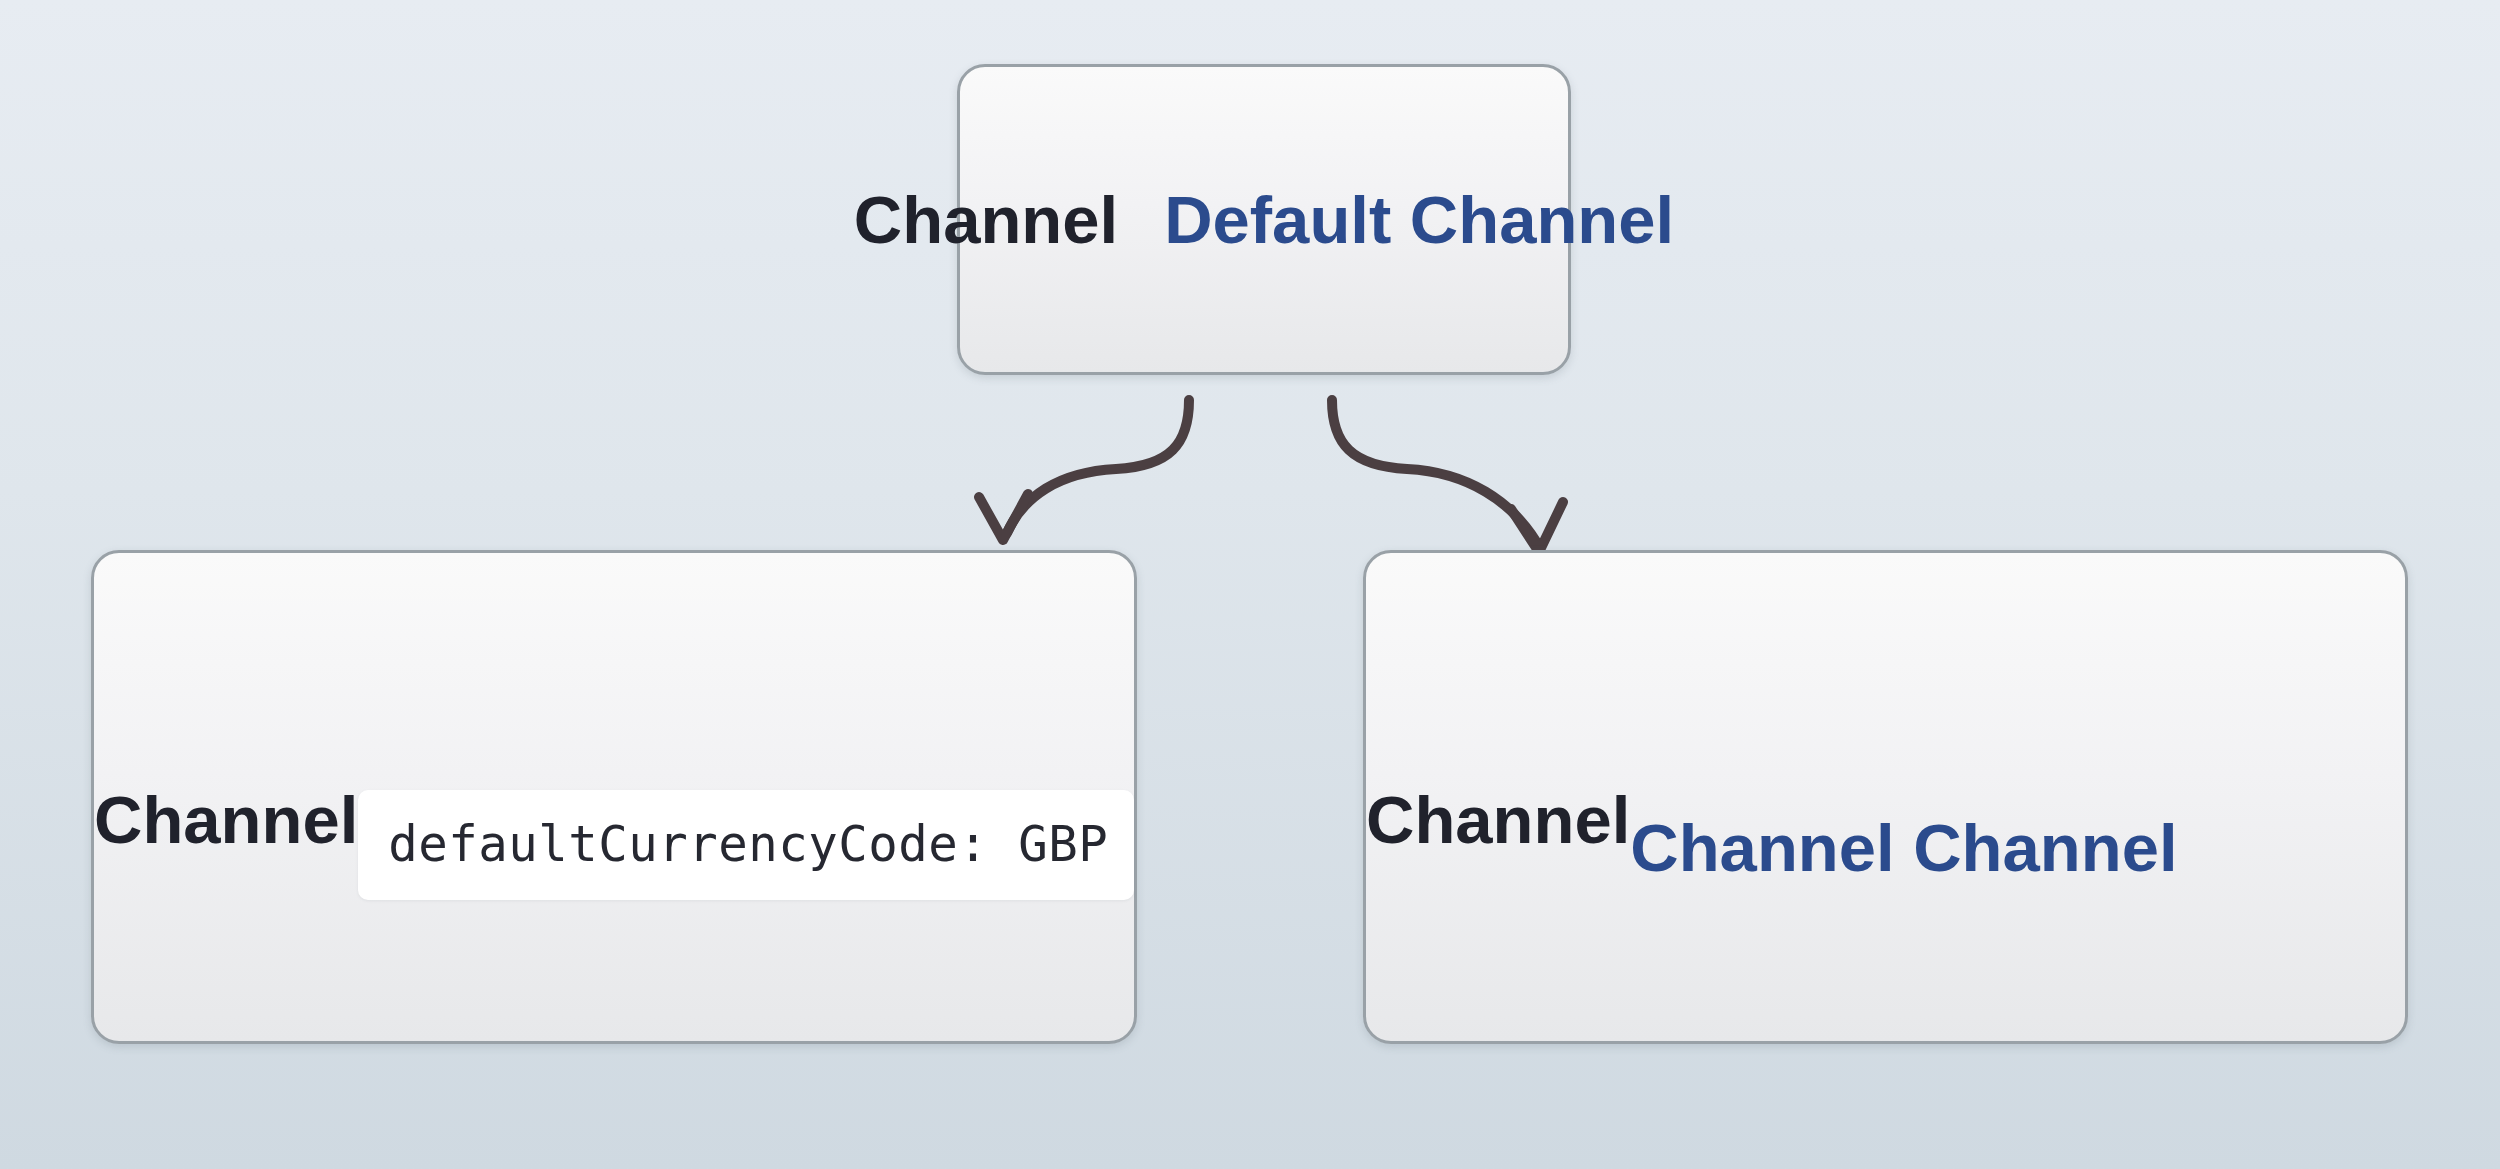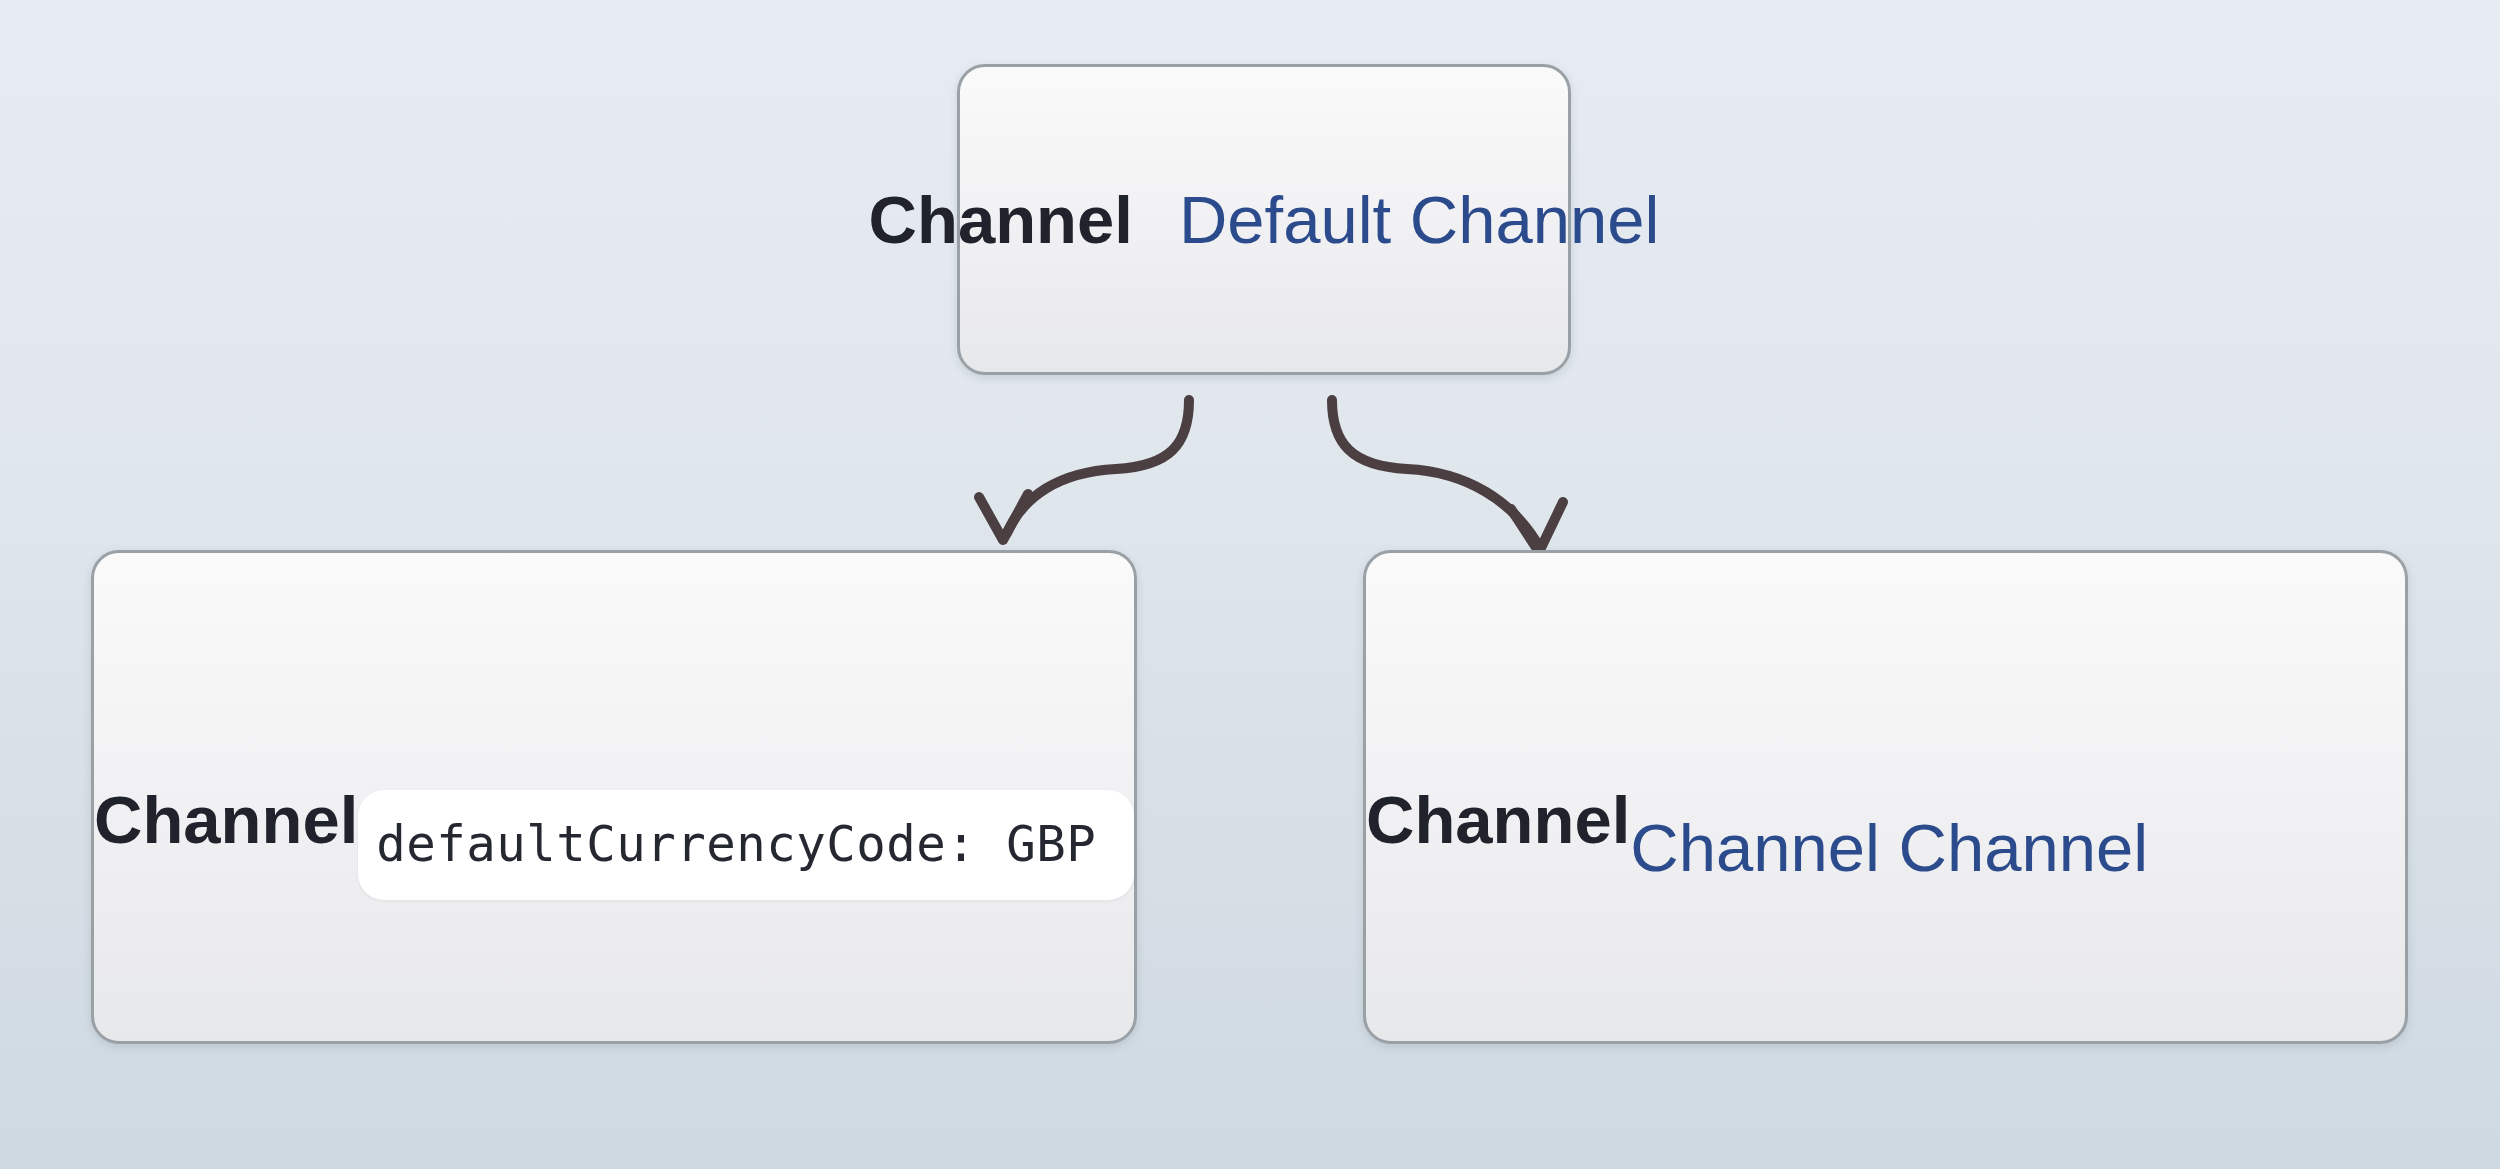--- a/index.html
+++ b/index.html
@@ -54,32 +54,32 @@
     padding-top:45px;
   }
   .node-uk{left:91px;top:550px;width:1046px;height:494px;}
   .node-germany{left:1363px;top:550px;width:1045px;height:494px;}
   .node-title{
     font-size:67px;font-weight:700;line-height:79px;
     color:var(--title-color);
     text-align:center;white-space:nowrap;
   }
   .node-name{
-    font-size:67px;font-weight:400;line-height:79px;
+    font-size:67px;font-weight:700;line-height:79px;
     color:var(--name-color);
     white-space:nowrap;
   }
   .node-child .node-name{margin-top:56px;}
   .node-attr{
     margin-top:50px;
     width:905px;height:110px;
     background:var(--pill-bg);
-    border-radius:26px;
+    border-radius:10px;
     display:flex;align-items:center;
-    padding-left:18px;
+    padding-left:30px;
     font-family:"DejaVu Sans Mono",monospace;
     font-size:49px;font-weight:500;letter-spacing:0.5px;
     color:var(--attr-color);
     white-space:nowrap;
     box-shadow:0 1px 3px rgba(96,108,118,0.10);
   }
 </style>
 </head>
 <body>
 

